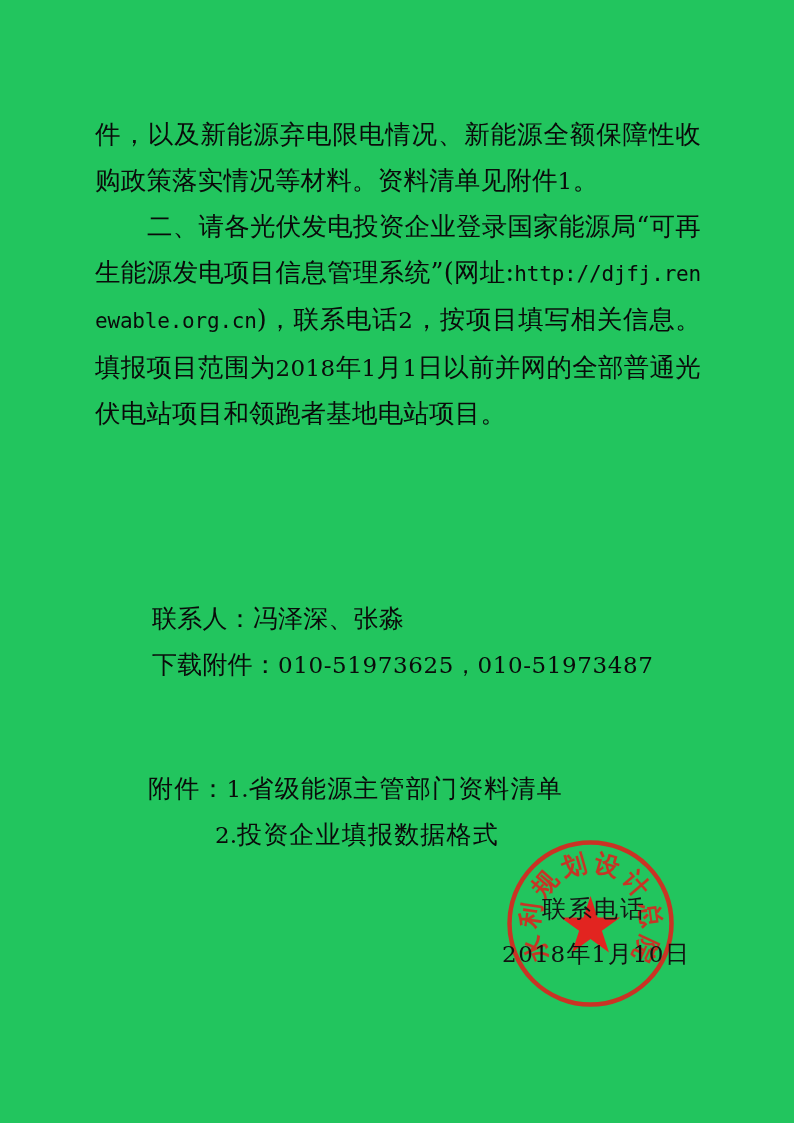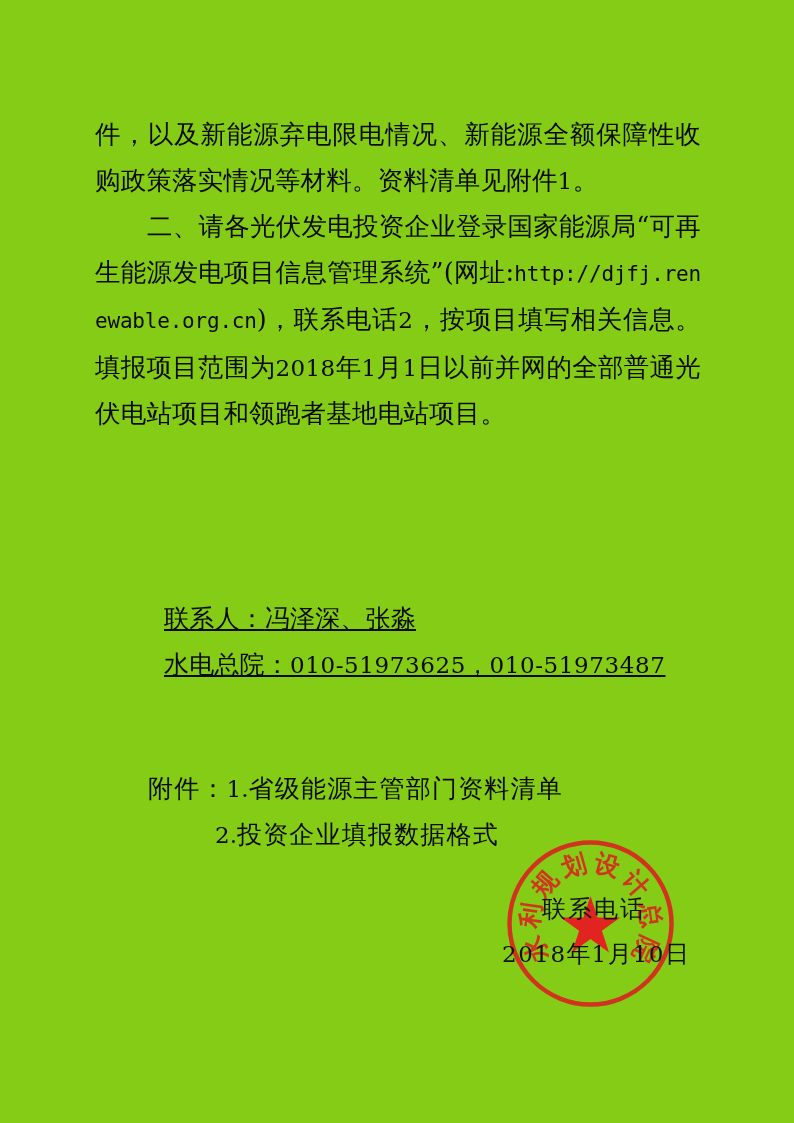--- a/index.html
+++ b/index.html
@@ -6,21 +6,21 @@
     margin: 0;
     padding: 0;
     background: #ffffff;
   }
 
   .page {
     position: relative;
     width: 794px;
     height: 1123px;
     margin: 0 auto;
-    background: #84cc16;
+    background: #22c55e;
     overflow: hidden;
     font-family: "DejaVu Serif", "Liberation Serif", serif;
     color: #0a0a0a;
   }
 
   
   .doc-body {
     position: absolute;
     left: 95px;
     top: 112px;
@@ -58,24 +58,23 @@
     font-size: 20px;
     color: #2a2a8c;
     text-decoration: underline;
     text-underline-offset: 3px;
     letter-spacing: -0.3px;
   }
 
   
   .contact-block {
     position: absolute;
-    left: 164px;
+    left: 152px;
     top: 596px;
     width: 560px;
-    text-decoration: underline;
   }
 
   .contact-line {
     font-size: 25px;
     line-height: 46px;
     white-space: nowrap;
     letter-spacing: 0.2px;
   }
 
   .contact-line .num {
@@ -179,21 +178,21 @@
     </p>
 
 
   </div>
 
   <div class="contact-block">
     <div class="contact-line">
       <span>联系人：</span><span>冯泽深、张淼</span>
     </div>
     <div class="contact-line">
-      <span>水电总院：</span><span class="num">010-51973625，010-51973487</span>
+      <span>下载附件：</span><span class="num">010-51973625，010-51973487</span>
     </div>
   </div>
 
   <div class="attach-block">
     <div class="attach-line">
       <span>附件：</span><span class="idx">1.</span><span>省级能源主管部门资料清单</span>
     </div>
     <div class="attach-line second">
       <span class="idx">2.</span><span>投资企业填报数据格式</span>
     </div>

